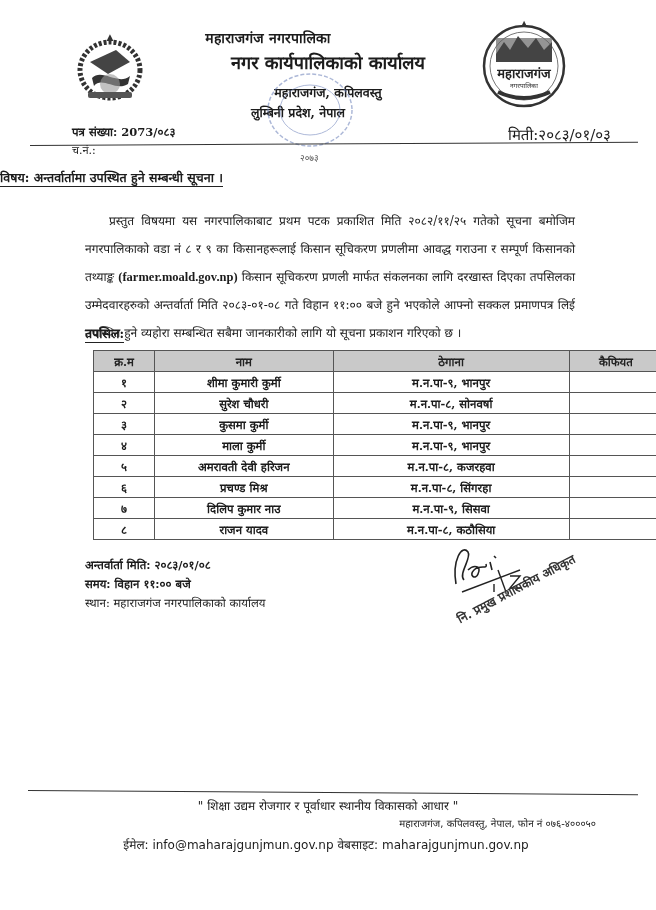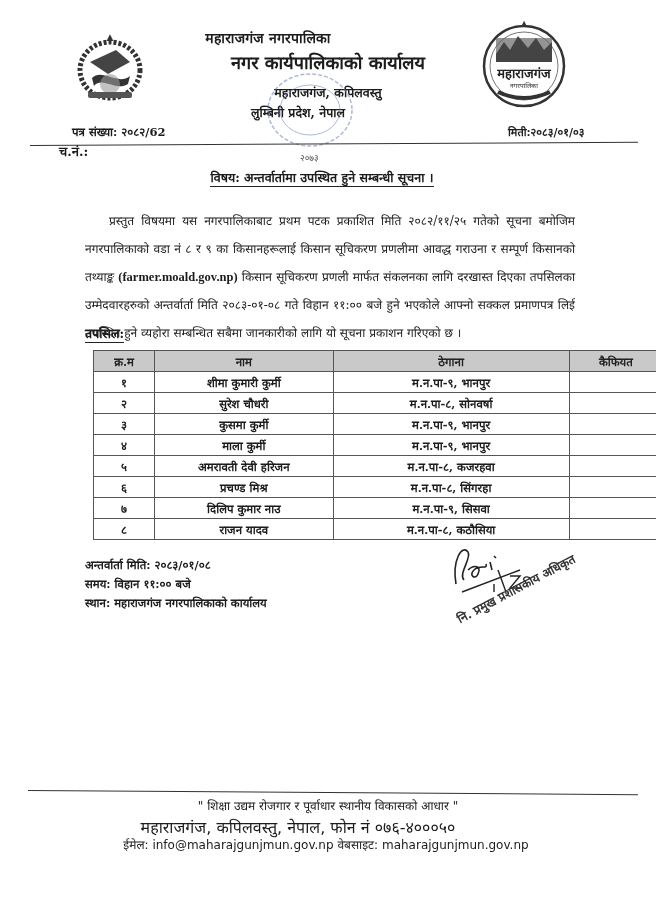--- a/index.html
+++ b/index.html
@@ -20,26 +20,26 @@
   .hdr-line3 { left: 0; width: 656px; top: 84px; text-align: center; font-size: 12.5px; font-weight: bold; }
   .hdr-line4 { left: 0; width: 596px; top: 104px; text-align: center; font-size: 12.5px; font-weight: bold; }
 
   .stamp-blue {
     left: 262px; top: 70px; width: 96px; height: 82px;
     opacity: 0.55;
   }
   .stamp-year { left: 300px; top: 151px; font-size: 9px; color: #555; }
 
   .ref-no { left: 72px; top: 124px; font-size: 11.5px; font-weight: bold; }
-  .dispatch-no { left: 59px; top: 142px; font-size: 13px; font-weight: bold; }
-  .date { left: 508px; top: 124px; font-size: 11px; font-weight: bold; }
+  .dispatch-no { left: 72px; top: 142px; font-size: 11px; font-weight: normal; }
+  .date { left: 508px; top: 124px; font-size: 15px; font-weight: normal; }
 
   .hr-top { left: 30px; top: 145px; width: 608px; height: 1px; background: #333; transform: rotate(-0.3deg); transform-origin: left; }
 
-  .subject { left: 0; width: 644px; top: 169px; text-align: center; font-size: 12.5px; font-weight: bold; }
+  .subject { left: 0; width: 644px; top: 169px; text-align: left; font-size: 12.5px; font-weight: bold; }
   .subject span { border-bottom: 1.3px solid #222; padding-bottom: 1px; }
 
   .body-para {
     left: 85px; top: 207px; width: 490px;
     font-size: 12px; line-height: 28px; text-align: justify;
     text-indent: 24px;
   }
   .body-para b { font-family: "Liberation Serif", serif; font-size: 12.5px; }
 
   .annex-label { left: 85px; top: 326px; font-size: 12.5px; font-weight: bold; border-bottom: 1.3px solid #222; line-height: 16px; }
@@ -52,32 +52,32 @@
     border: 1px solid #555; height: 20px; padding: 0 4px; text-align: center; font-weight: bold;
   }
   table.roster th { background: #c9c9c9; font-weight: bold; color: #222; }
   .c-sn { width: 44px; }
   .c-name { width: 146px; }
   .c-addr { width: 196px; }
   .c-rem { width: 72px; }
 
   .int-date { left: 85px; top: 557px; font-size: 11.5px; font-weight: bold; }
   .int-time { left: 85px; top: 576px; font-size: 11.5px; font-weight: bold; }
-  .int-venue { left: 85px; top: 595px; font-size: 11.5px; font-weight: bold; }
+  .int-venue { left: 85px; top: 595px; font-size: 11.5px; font-weight: normal; }
 
   .signature { left: 448px; top: 540px; width: 100px; height: 60px; }
   .sig-stamp {
     left: 462px; top: 610px; font-size: 12px; font-weight: bold; color: #333;
     transform: rotate(-28deg); transform-origin: left bottom; white-space: nowrap;
   }
 
   .hr-bottom { left: 28px; top: 790px; width: 610px; height: 1px; background: #333; transform: rotate(0.4deg); transform-origin: left; }
 
   .footer-motto { left: 0; width: 656px; top: 797px; text-align: center; font-size: 12px; font-family: "DejaVu Sans", sans-serif; }
-  .footer-addr { left: 0; width: 596px; top: 816px; text-align: center; font-size: 16px; font-family: "DejaVu Sans", sans-serif; }
+  .footer-addr { left: 0; width: 596px; top: 816px; text-align: right; font-size: 10px; font-family: "DejaVu Sans", sans-serif; }
   .footer-contact { left: 0; width: 652px; top: 836px; text-align: center; font-size: 12px; font-family: "DejaVu Sans", sans-serif; }
 </style>
 </head>
 <body>
 
 <div class="abs logo-left">
   <svg width="84" height="78" viewBox="0 0 84 78">
     <ellipse cx="42" cy="42" rx="30" ry="28" fill="none" stroke="#333" stroke-width="5" stroke-dasharray="3 2"></ellipse>
     <path d="M22 34 L48 22 L62 34 L40 46 Z" fill="#444"></path>
     <path d="M24 50 C34 40, 50 58, 62 48 L60 56 C48 64, 34 48, 26 58 Z" fill="#333"></path>
@@ -106,21 +106,21 @@
 <div class="abs hdr-line4">लुम्बिनी प्रदेश, नेपाल</div>
 
 <div class="abs stamp-blue">
   <svg width="96" height="82" viewBox="0 0 96 82">
     <ellipse cx="48" cy="40" rx="42" ry="36" fill="none" stroke="#6a7fb8" stroke-width="1.5" stroke-dasharray="4 2"></ellipse>
     <ellipse cx="48" cy="40" rx="30" ry="25" fill="none" stroke="#6a7fb8" stroke-width="1"></ellipse>
   </svg>
 </div>
 <div class="abs stamp-year">२०७३</div>
 
-<div class="abs ref-no">पत्र संख्या: २०८२/62</div>
+<div class="abs ref-no">पत्र संख्या: 2073/०८३</div>
 <div class="abs dispatch-no">च.नं.:</div>
 <div class="abs date">मिती:२०८३/०१/०३</div>
 
 <div class="abs hr-top"></div>
 
 <div class="abs subject"><span>विषय: अन्तर्वार्तामा उपस्थित हुने सम्बन्धी सूचना ।</span></div>
 
 <div class="abs body-para"><span>प्रस्तुत विषयमा यस नगरपालिकाबाट प्रथम पटक प्रकाशित मिति २०८२/११/२५ गतेको सूचना बमोजिम नगरपालिकाको वडा नं ८ र ९ का किसानहरूलाई किसान सूचिकरण प्रणलीमा आवद्ध गराउना र सम्पूर्ण किसानको तथ्याङ्क </span><b>(farmer.moald.gov.np)</b><span>  किसान सूचिकरण प्रणली मार्फत संकलनका लागि दरखास्त दिएका तपसिलका उम्मेदवारहरुको अन्तर्वार्ता मिति २०८३-०१-०८ गते विहान ११:०० बजे हुने भएकोले आफ्नो सक्कल प्रमाणपत्र लिई उपस्थित हुने व्यहोरा सम्बन्धित सबैमा जानकारीको लागि यो सूचना प्रकाशन गरिएको छ ।</span></div>
 
 <div class="abs annex-label">तपसिल:</div>

